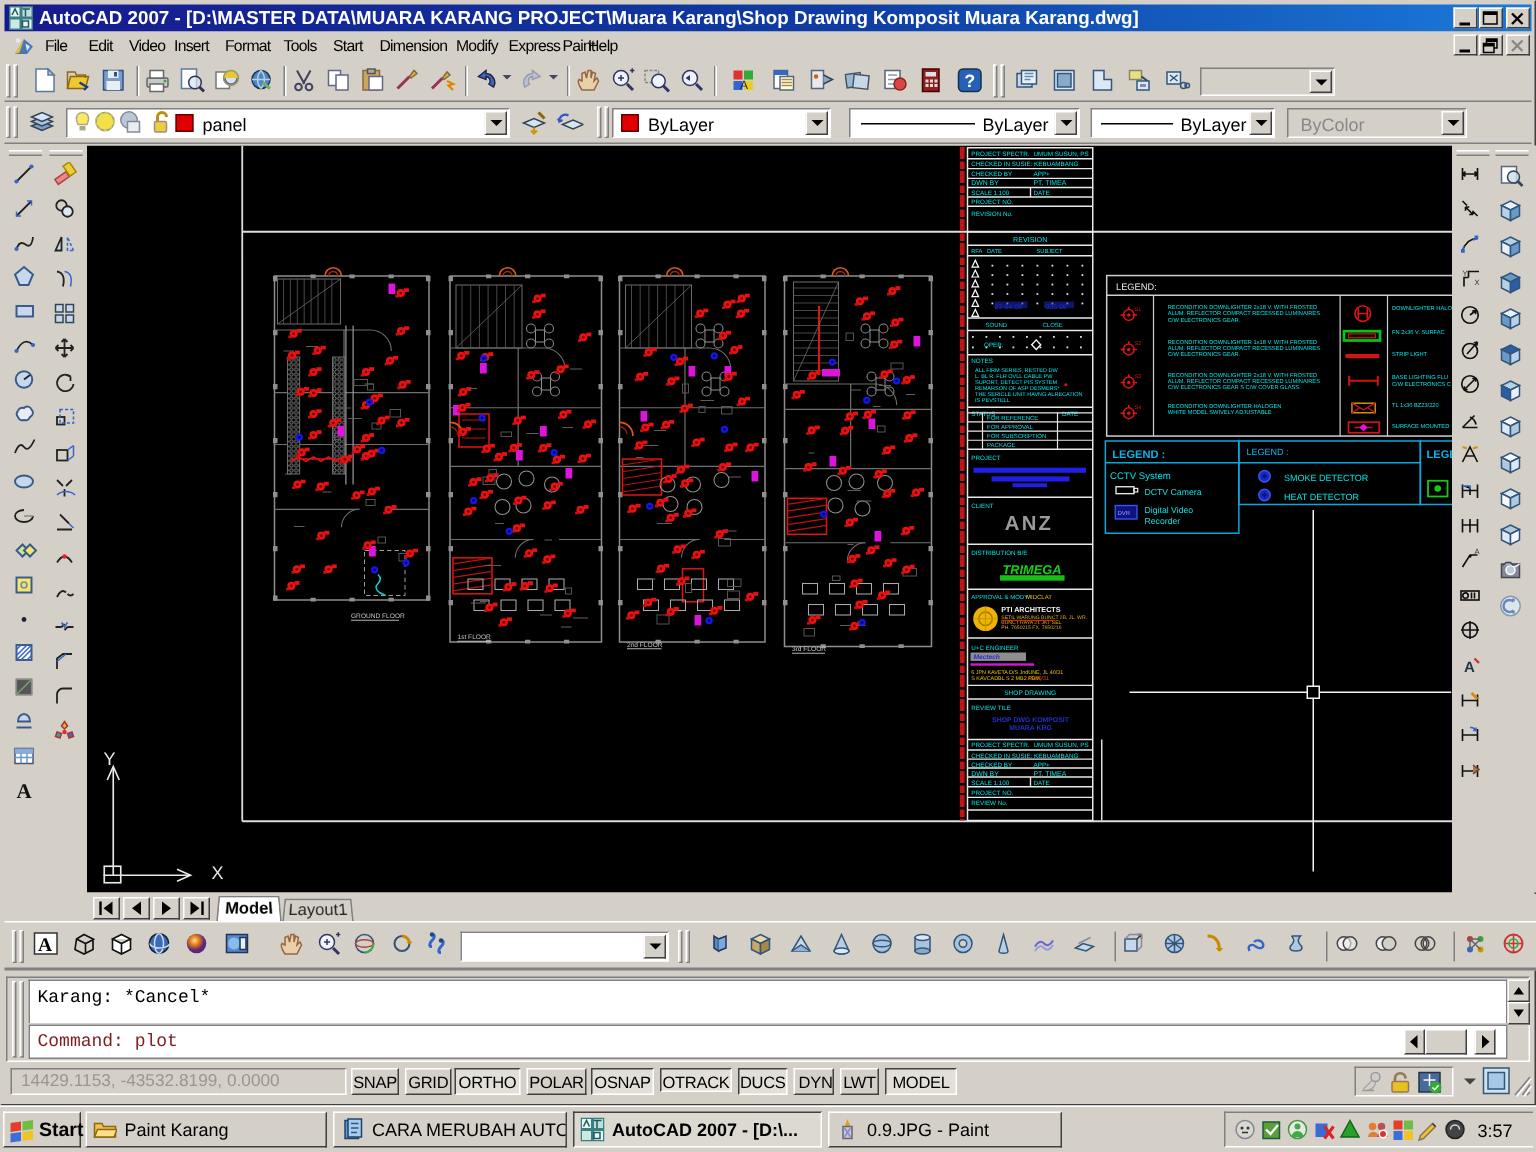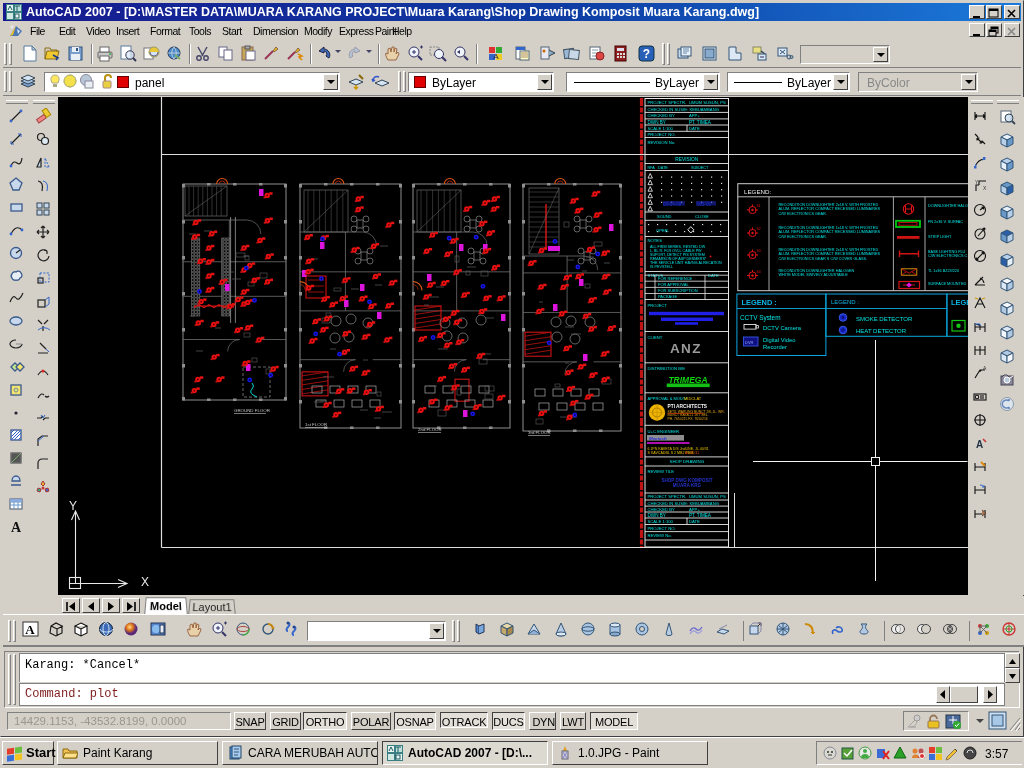--- a/index.html
+++ b/index.html
@@ -1692,21 +1692,21 @@
         <rect x="9" y="10" width="4" height="4" fill="none" stroke="#1c5a60"></rect>
       </svg></div>
     <div class="abs" style="left:25px;top:4px;font-size:12px;font-weight:bold;white-space:nowrap">AutoCAD 2007 - [D:\...</div>
   </div>
 <div class="abs btn" style="left:552px;top:741px;width:156px;height:24px;overflow:hidden">
     <div class="abs" style="left:4px;top:3px;width:16px;height:16px"><svg width="16" height="16">
         <path d="M8 1 L10 6 H6 Z" fill="#e0a020"></path>
         <rect x="5" y="6" width="6" height="8" fill="#c8c8d8" stroke="#667"></rect>
         <path d="M6 7 l4 6 M10 7 l-4 6" stroke="#88c"></path>
       </svg></div>
-    <div class="abs" style="left:25px;top:4px;font-size:12px;font-weight:normal;white-space:nowrap">1.0.JPG - Paint</div>
+    <div class="abs" style="left:25px;top:4px;font-size:12px;font-weight:normal;white-space:nowrap">0.9.JPG - Paint</div>
   </div>
 <div class="abs" style="left:816px;top:741px;width:206px;height:24px;border-left:1px solid #808080;border-top:1px solid #808080;border-bottom:1px solid #fff"></div>
 <div class="abs" style="left:822px;top:745px;width:16px;height:16px"><svg width="16" height="16">
       <circle cx="8" cy="8" r="6" fill="#d8d8d0" stroke="#889"></circle>
       <circle cx="6" cy="7" r="1" fill="#333"></circle>
       <circle cx="10" cy="7" r="1" fill="#333"></circle>
       <path d="M6 10 h4" stroke="#333"></path>
     </svg></div>
 <div class="abs" style="left:839.5px;top:745px;width:16px;height:16px"><svg width="16" height="16">
       <rect x="2" y="3" width="11" height="11" fill="#58a038" stroke="#254"></rect>

